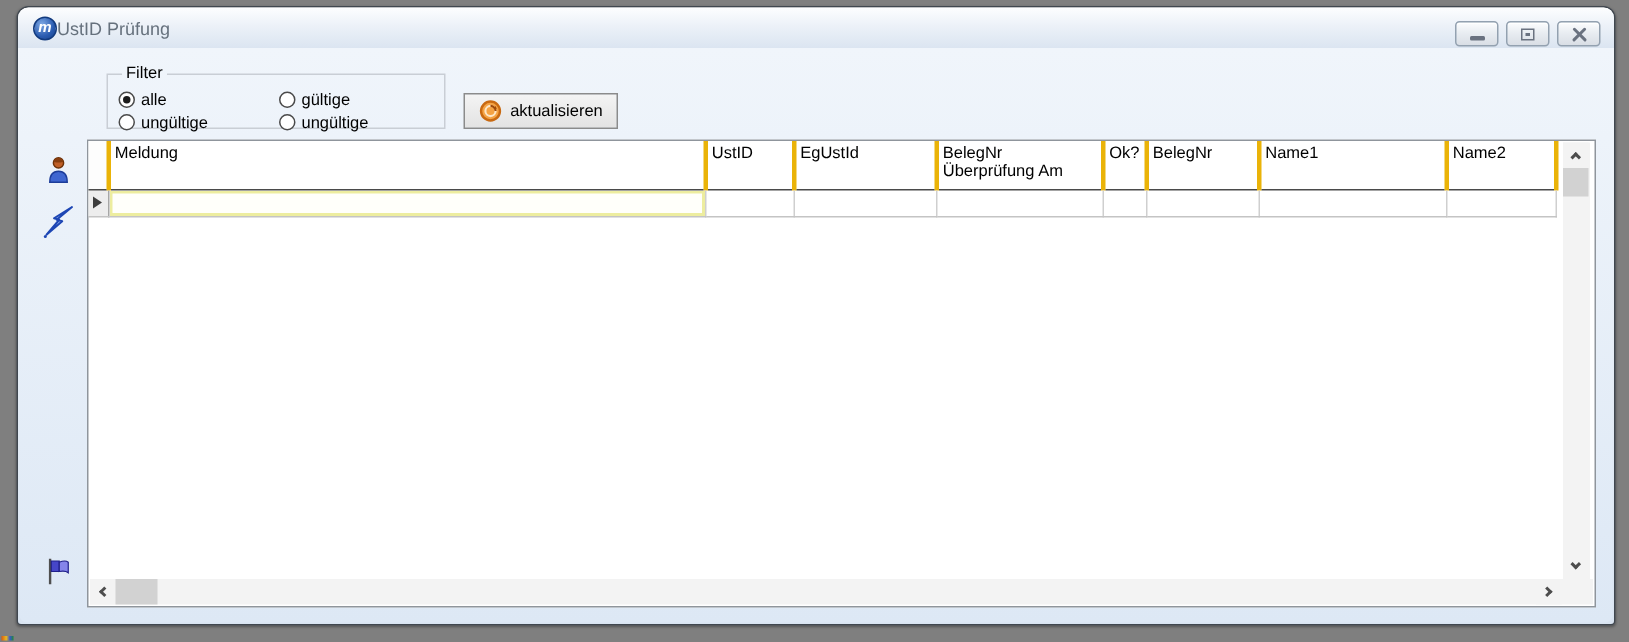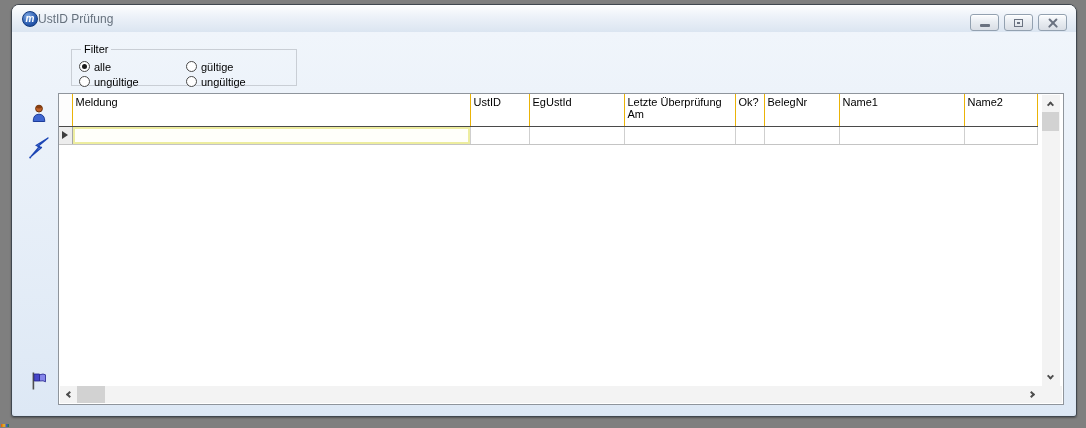--- a/index.html
+++ b/index.html
@@ -88,21 +88,21 @@
 
   
   .grid-panel {
     position:absolute; left:45px; top:61px; width:1006px; height:312px;
     border:1px solid #8f959c; background:#fff;
   }
   table.grid { border-collapse:collapse; table-layout:fixed; width:978px; }
   table.grid th {
     font-size:11px; font-weight:normal; text-align:left; vertical-align:top;
     padding:2px 3px; height:32px; color:#000;
-    border-right:1px solid #eab308; border-bottom:1px solid #4a4a4a; background:#fff;
+    border-right:3px solid #eab308; border-bottom:1px solid #4a4a4a; background:#fff;
   }
   table.grid th.sel { background:#fdfdfd; }
   table.grid td {
     height:18px; font-size:11px; padding:0 3px;
     border-right:1px solid #cfcfcf; border-bottom:1px solid #c4c4c4; background:#fff;
   }
   table.grid td.sel {
     background:#ededed; border-right:1px solid #a6a6a6; padding:0;
     text-align:center; vertical-align:middle;
   }
@@ -180,20 +180,29 @@
           <span class="rdot"></span>
           <span>ungültige</span>
         </label>
         <label class="radio">
           <span class="rdot"></span>
           <span>ungültige</span>
         </label>
       </div>
     </fieldset>
 
+    <button class="refresh-btn">
+      <svg width="16" height="16" viewBox="0 0 16 16">
+        <circle cx="8" cy="8" r="6.3" fill="#f5a344" stroke="#c96a12" stroke-width="1.6"></circle>
+        <circle cx="8" cy="8" r="3.4" fill="none" stroke="#fde7c8" stroke-width="1.4"></circle>
+        <path d="M8 4.6 A3.4 3.4 0 0 1 11.4 8" fill="none" stroke="#a04a08" stroke-width="1.4"></path>
+        <path d="M10.2 6.2 L12.2 6.6 L11.4 4.6 Z" fill="#a04a08"></path>
+      </svg>
+      <span>aktualisieren</span>
+    </button>
 
     <div class="side-icon icon-user">
       <svg width="18" height="19" viewBox="0 0 18 19">
         <circle cx="9" cy="4.6" r="3.4" fill="#c06028" stroke="#6e3208" stroke-width="1"></circle>
         <path d="M9 1.4 a3.3 3.3 0 0 1 3.2 2.4 q-3.2 1.2 -6.4 0 A3.3 3.3 0 0 1 9 1.4 Z" fill="#873e10"></path>
         <path d="M3.2 17.5 q0-7.3 5.8-7.3 t5.8 7.3 Z" fill="#3f66d0" stroke="#1d3d9a" stroke-width="1"></path>
       </svg>
     </div>
 
     <div class="side-icon icon-bolt">
@@ -223,21 +232,21 @@
           <col style="width:75px">
             <col style="width:125px">
             <col style="width:73px">
         </colgroup>
         <thead>
           <tr>
             <th class="sel"></th>
             <th>Meldung</th>
             <th>UstID</th>
             <th>EgUstId</th>
-            <th>Letzte Überprüfung Am</th>
+            <th>BelegNr Überprüfung Am</th>
             <th>Ok?</th>
             <th>BelegNr</th>
             <th>Name1</th>
             <th>Name2</th>
           </tr>
         </thead>
         <tbody>
           <tr>
             <td class="sel"><span class="row-pointer"></span></td>
             <td class="cell-selected"></td>

